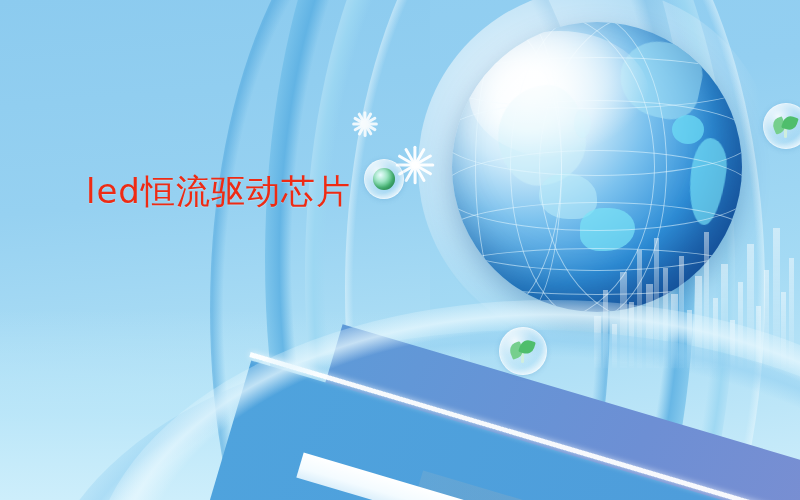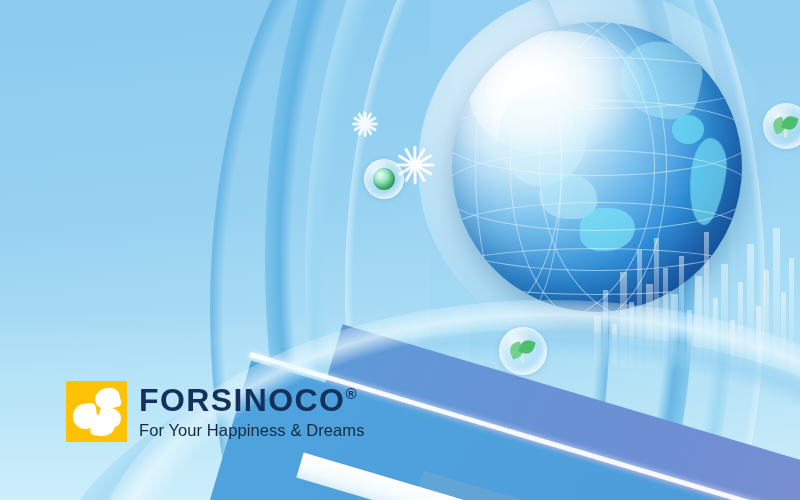--- a/index.html
+++ b/index.html
@@ -271,28 +271,17 @@
   </div>
   <div class="bubble b3">
     <div class="bub-leaf">
       <div class="stem"></div>
       <div class="lf lf1"></div>
       <div class="lf lf2"></div>
     </div>
   </div>
 
   <div id="headline">
-  </div>
-
-  <div id="logo">
-    <div id="logo-mark">
-      <div class="petal p1"></div>
-      <div class="petal p2"></div>
-      <div class="petal p3"></div>
-      <div class="petal p4"></div>
-    </div>
-    <div id="logo-text">
-      <div id="logo-name"><span>FORSINOCO</span><span class="reg">®</span></div>
-      <div id="logo-tag">For Your Happiness &amp; Dreams</div>
-    </div>
-  </div>
+    <div class="hl line1">led恒流驱动芯片</div>
+  </div>
+
 
 </div>
 
 </body></html>

